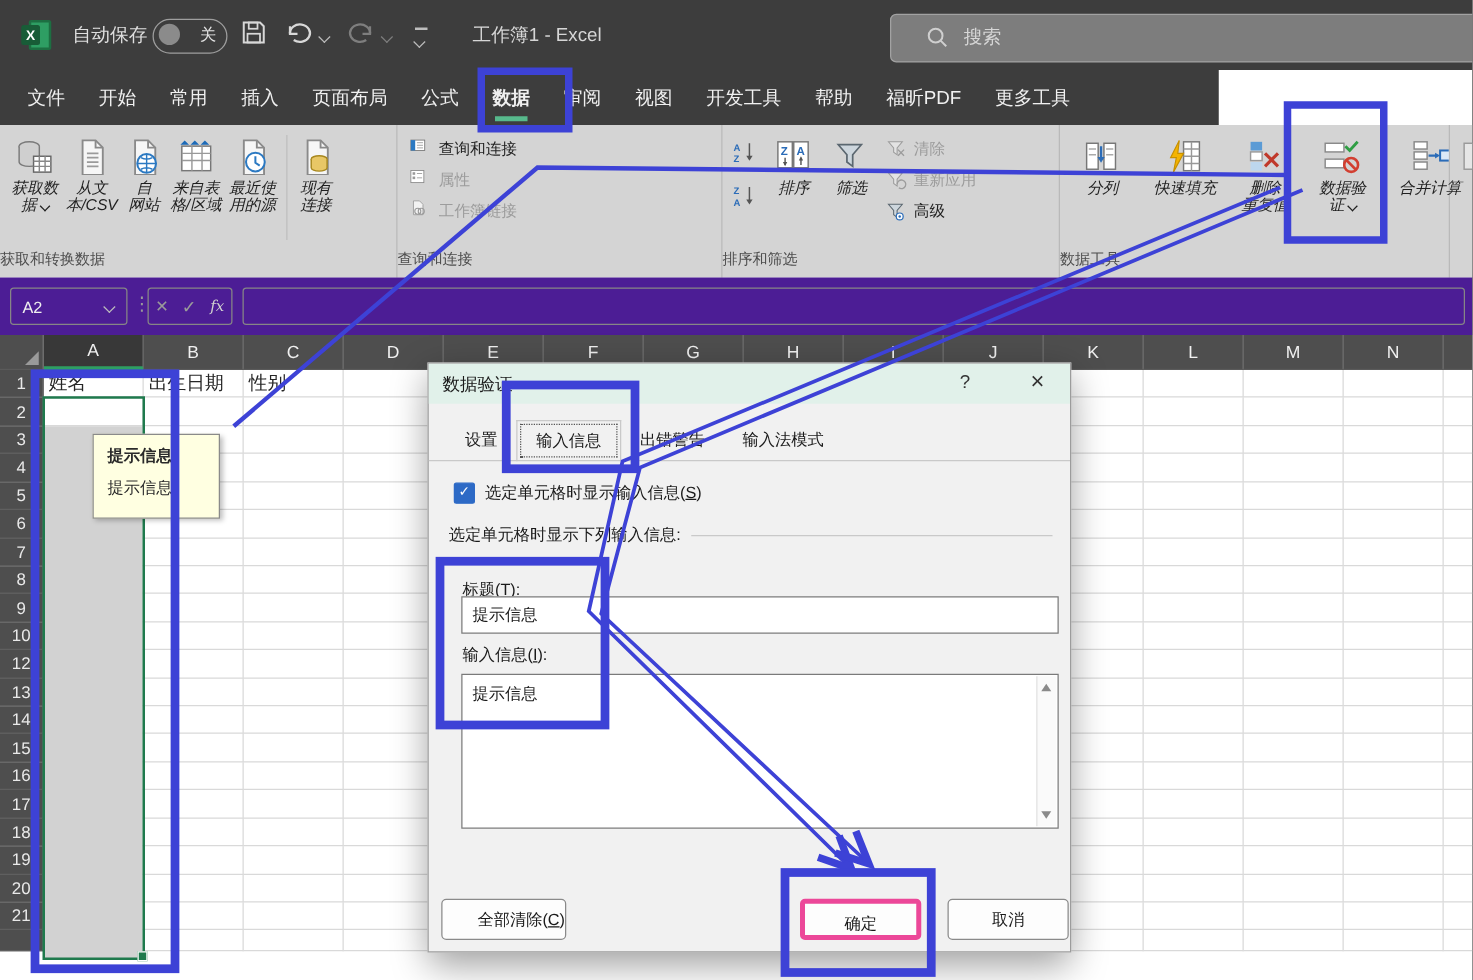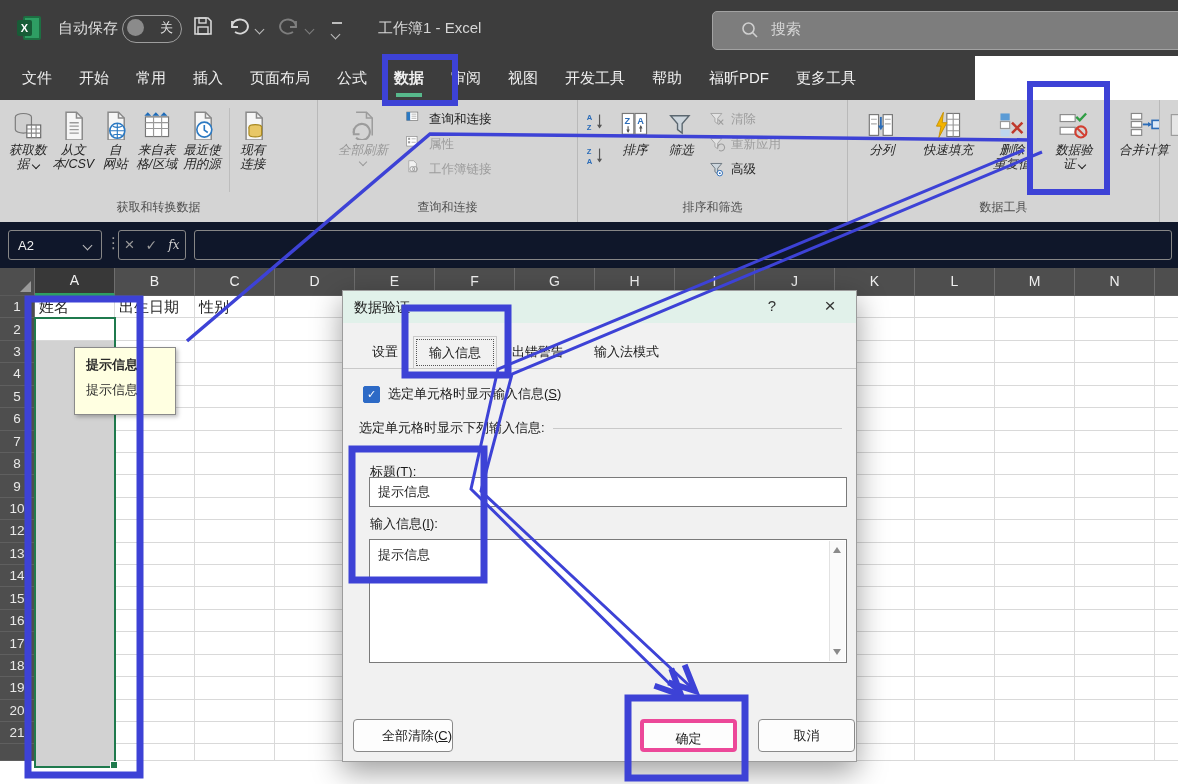--- a/index.html
+++ b/index.html
@@ -26,21 +26,21 @@
   .menubar{position:absolute;left:0;top:56px;width:975px;height:44px;background:#3d3d3d;
            display:flex;align-items:center;gap:27px;padding-left:22px;box-sizing:border-box;}
   .menu-item{color:#f0f0f0;font-size:15px;position:relative;white-space:nowrap;cursor:default;}
   .menu-item.active{font-weight:bold;}
   .menu-item.active::after{content:"";position:absolute;left:2px;right:2px;bottom:-9px;height:4px;background:#57b98c;}
   
   .ribbon{position:absolute;left:0;top:100px;width:1178px;height:122px;background:#d4d4d4;display:flex;}
   .rgroup{position:relative;height:122px;box-sizing:border-box;border-right:1px solid #b9b9b9;flex:none;}
   .rgroup:last-child{border-right:none;}
   .rg-body{display:flex;align-items:flex-start;height:98px;padding:4px 4px 0 6px;box-sizing:border-box;}
-  .rg-label{position:absolute;left:0;right:0;bottom:6px;text-align:center;font-size:12px;color:#4d4d4d;white-space:nowrap;}
+  .rg-label{position:absolute;left:0;right:0;bottom:6px;font-size:12px;color:#4d4d4d;white-space:nowrap;}
   .btn-large{display:flex;flex-direction:column;align-items:center;padding:2px 3px;border-radius:3px;flex:none;}
   .btn-large .bic{width:30px;height:30px;margin:4px 0 3px;}
   .btn-large .blab{font-size:12.5px;line-height:14px;color:#1f1f1f;text-align:center;white-space:pre-line;font-style:italic;}
   .btn-large.disabled .blab{color:#969696;}
   .btn-large .ddch{margin-top:2px;color:#444;}
   .btn-large.disabled .ddch{color:#9a9a9a;border-color:#9a9a9a;}
   .btn-stack{display:flex;flex-direction:column;justify-content:flex-start;gap:7px;padding:6px 4px;}
   .btn-small{display:flex;align-items:center;gap:5px;font-size:12.5px;color:#1f1f1f;white-space:nowrap;}
   .btn-small.disabled{color:#9c9c9c;}
   .btn-small .sic{width:18px;height:18px;flex:none;}
@@ -50,21 +50,21 @@
   
   .g0{width:318px}.g1{width:260px}.g2{width:270px}.g3{width:312px}.g4{width:18px;overflow:hidden}
   .icon-refresh{width:72px}
   .icon-sort,.icon-filter{padding:2px 8px}
   .icon-validation{width:66px}
   .icon-flash{width:70px}
   .icon-columns{width:50px}
   .icon-removedup{width:46px}
   .icon-consolidate{width:62px}
   
-  .formulabar{position:absolute;left:0;top:222px;width:1178px;height:46px;background:#0f172a;}
+  .formulabar{position:absolute;left:0;top:222px;width:1178px;height:46px;background:#4c1d95;}
   .namebox{position:absolute;left:8px;top:8px;width:94px;height:30px;border:1px solid #868686;border-radius:3px;
            color:#f0f0f0;font-size:13px;line-height:30px;padding-left:9px;box-sizing:border-box;}
   .namebox .chev{position:absolute;right:10px;top:11px;}
   .fb-dots{position:absolute;left:106px;top:12px;color:#9a9a9a;font-size:15px;}
   .fxbox{position:absolute;left:118px;top:8px;width:68px;height:30px;border:1px solid #868686;border-radius:3px;
          display:flex;align-items:center;justify-content:space-around;color:#9a9a9a;box-sizing:border-box;}
   .fxbox .fx{font-family:"DejaVu Serif",serif;font-style:italic;font-size:12px;color:#d0d0d0;}
   .fieldbox{position:absolute;left:194px;top:8px;right:6px;height:30px;border:1px solid #868686;border-radius:3px;box-sizing:border-box;}
   
   .sheet{position:absolute;left:0;top:268px;width:1178px;height:516px;background:#fff;}
@@ -248,30 +248,20 @@
                 <ellipse cx="15" cy="15" rx="5.5" ry="2.3" fill="#e8c766" stroke="#a8881f"></ellipse>
                 <path d="M9.5 15v6c0 1.3 2.5 2.3 5.5 2.3s5.5-1 5.5-2.3v-6" fill="#e8c766" stroke="#a8881f"></path>
               </svg></span>
             <span class="blab">现有<br>连接</span>
           </div>
         </div>
         <div class="rg-label">获取和转换数据</div>
       </div>
       <div class="rgroup g1">
         <div class="rg-body">
-          <div class="btn-large icon-refresh disabled">
-            <span class="bic"><svg width="30" height="30" viewBox="0 0 26 26">
-                <path d="M7 2h9l5 5v15" fill="none" stroke="#9c9c9c" stroke-width="1.3"></path>
-                <path d="M16 2v5h5" fill="none" stroke="#9c9c9c" stroke-width="1.3"></path>
-                <path d="M5 20a7 7 0 1 1 2 4" fill="none" stroke="#9c9c9c" stroke-width="1.8"></path>
-                <path d="M5 16v5h5" fill="none" stroke="#9c9c9c" stroke-width="1.6"></path>
-              </svg></span>
-            <span class="blab">全部刷新</span>
-            <span class="ddch chev" style="width:5px;height:5px"></span>
-          </div>
           <div class="btn-stack">
             <div class="btn-small">
               <span class="sic"><svg width="18" height="18" viewBox="0 0 26 26">
                   <rect x="1" y="3" width="16" height="12" fill="#fff" stroke="#777"></rect>
                   <rect x="1" y="3" width="5" height="12" fill="#2b79c2"></rect>
                   <path d="M8 6h7M8 9h7M8 12h7" stroke="#999"></path>
                 </svg></span>
               <span>查询和连接</span>
             </div>
             <div class="btn-small disabled">

